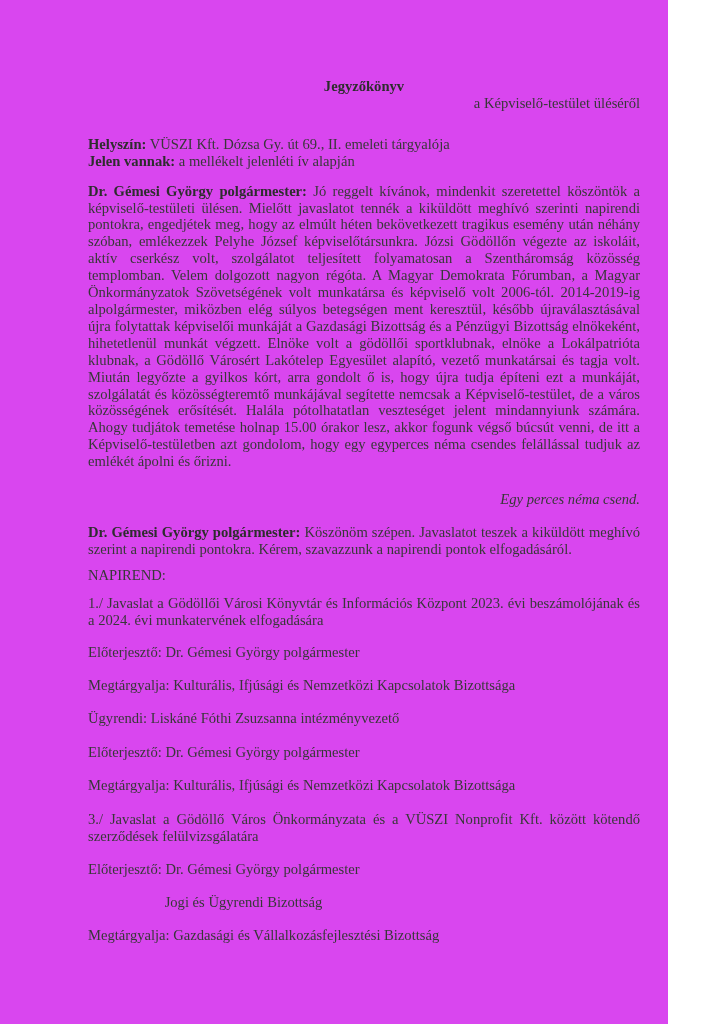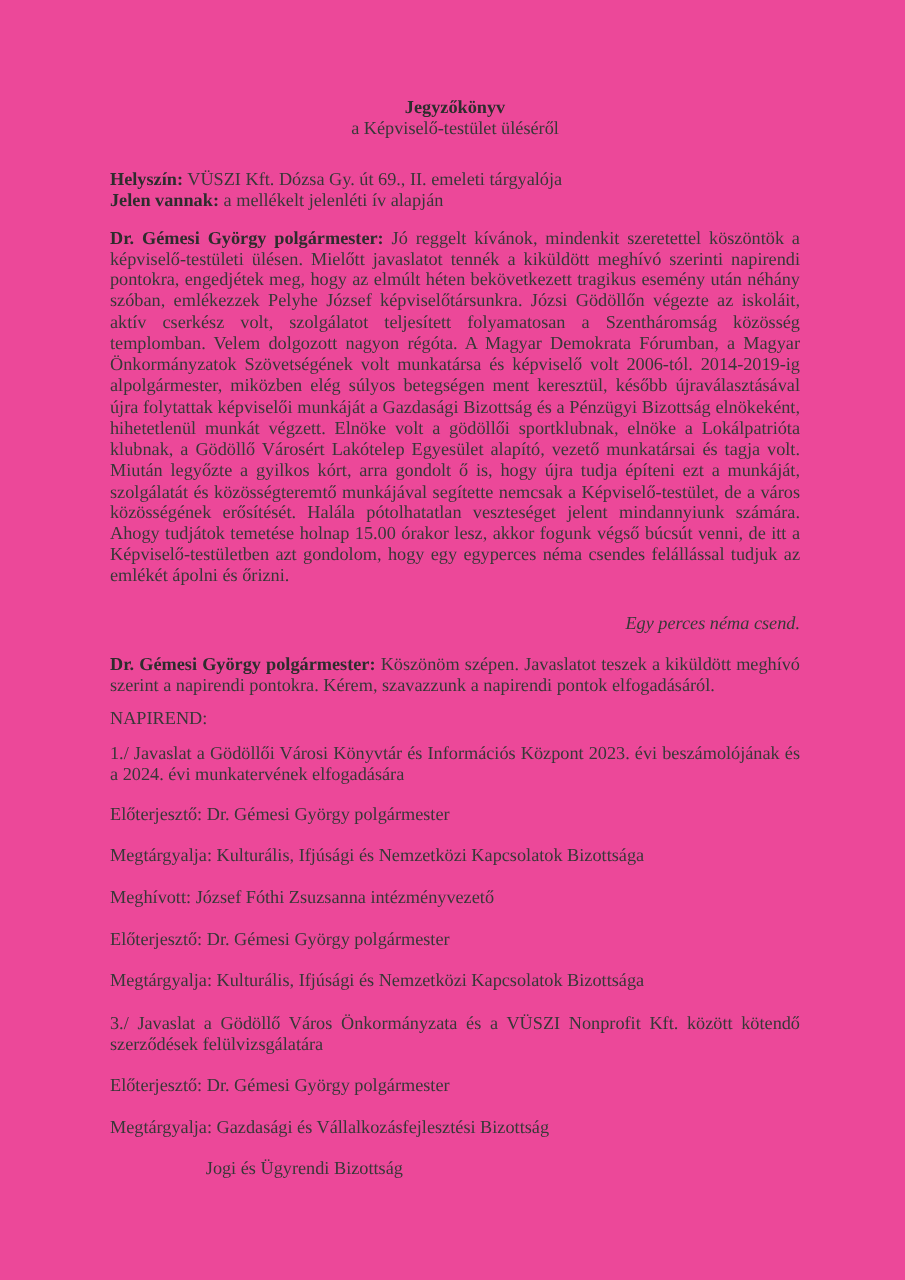--- a/index.html
+++ b/index.html
@@ -2,43 +2,43 @@
 <html lang="hu"><head>
 <meta charset="utf-8">
 <style>
   html, body {
     margin: 0;
     padding: 0;
     background: #ffffff;
   }
   .page {
     position: relative;
-    width: 724px;
+    width: 668px;
     height: 1024px;
-    background: #ec4899;
+    background: #d946ef;
     overflow: hidden;
     font-family: "Liberation Serif", "DejaVu Serif", serif;
   }
   .content {
     position: absolute;
     left: 88px;
     top: 78px;
     width: 552px;
     font-size: 14.6px;
     line-height: 16.9px;
     color: #383838;
     filter: blur(0.25px);
   }
   .doc-title {
     text-align: center;
     font-weight: 700;
     color: #2d2d2d;
   }
   .doc-subtitle {
-    text-align: center;
+    text-align: right;
     margin: 0 0 24px 0;
   }
   .meta-block { margin: 0 0 13px 0; }
   .meta-line { white-space: pre-wrap; }
   .meta-line strong { color: #2d2d2d; }
   p { margin: 0; }
   .speech {
     text-align: justify;
     hyphens: none;
   }
@@ -80,29 +80,29 @@
     <p class="stage-direction">Egy perces néma csend.</p>
 
     <p class="speech speech-2"><strong>Dr. Gémesi György polgármester:</strong> <span>Köszönöm szépen. Javaslatot teszek a kiküldött meghívó szerint a napirendi pontokra. Kérem, szavazzunk a napirendi pontok elfogadásáról.</span></p>
 
     <div class="agenda-heading">NAPIREND:</div>
 
     <div class="agenda-item">
       <p class="agenda-title">1./ Javaslat a Gödöllői Városi Könyvtár és Információs Központ 2023. évi beszámolójának és a 2024. évi munkatervének elfogadására</p>
       <div class="agenda-line">Előterjesztő: Dr. Gémesi György polgármester</div>
       <div class="agenda-line">Megtárgyalja: Kulturális, Ifjúsági és Nemzetközi Kapcsolatok Bizottsága</div>
-      <div class="agenda-line">Meghívott: József Fóthi Zsuzsanna intézményvezető</div>
+      <div class="agenda-line">Ügyrendi: Liskáné Fóthi Zsuzsanna intézményvezető</div>
     </div>
 
     <div class="agenda-item">
       <div class="agenda-line">Előterjesztő: Dr. Gémesi György polgármester</div>
       <div class="agenda-line">Megtárgyalja: Kulturális, Ifjúsági és Nemzetközi Kapcsolatok Bizottsága</div>
     </div>
 
     <div class="agenda-item">
       <p class="agenda-title">3./ Javaslat a Gödöllő Város Önkormányzata és a VÜSZI Nonprofit Kft. között kötendő szerződések felülvizsgálatára</p>
       <div class="agenda-line">Előterjesztő: Dr. Gémesi György polgármester</div>
+      <div class="agenda-line">                     Jogi és Ügyrendi Bizottság</div>
       <div class="agenda-line">Megtárgyalja: Gazdasági és Vállalkozásfejlesztési Bizottság</div>
-      <div class="agenda-line">                     Jogi és Ügyrendi Bizottság</div>
     </div>
 
   </div>
 </div>
 
 </body></html>

